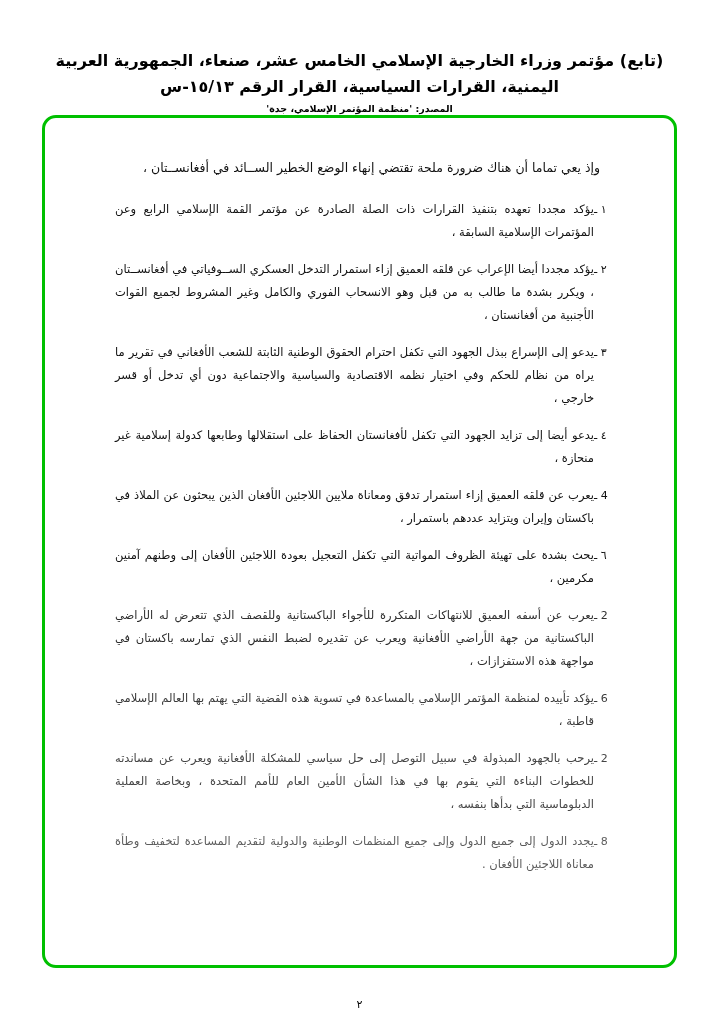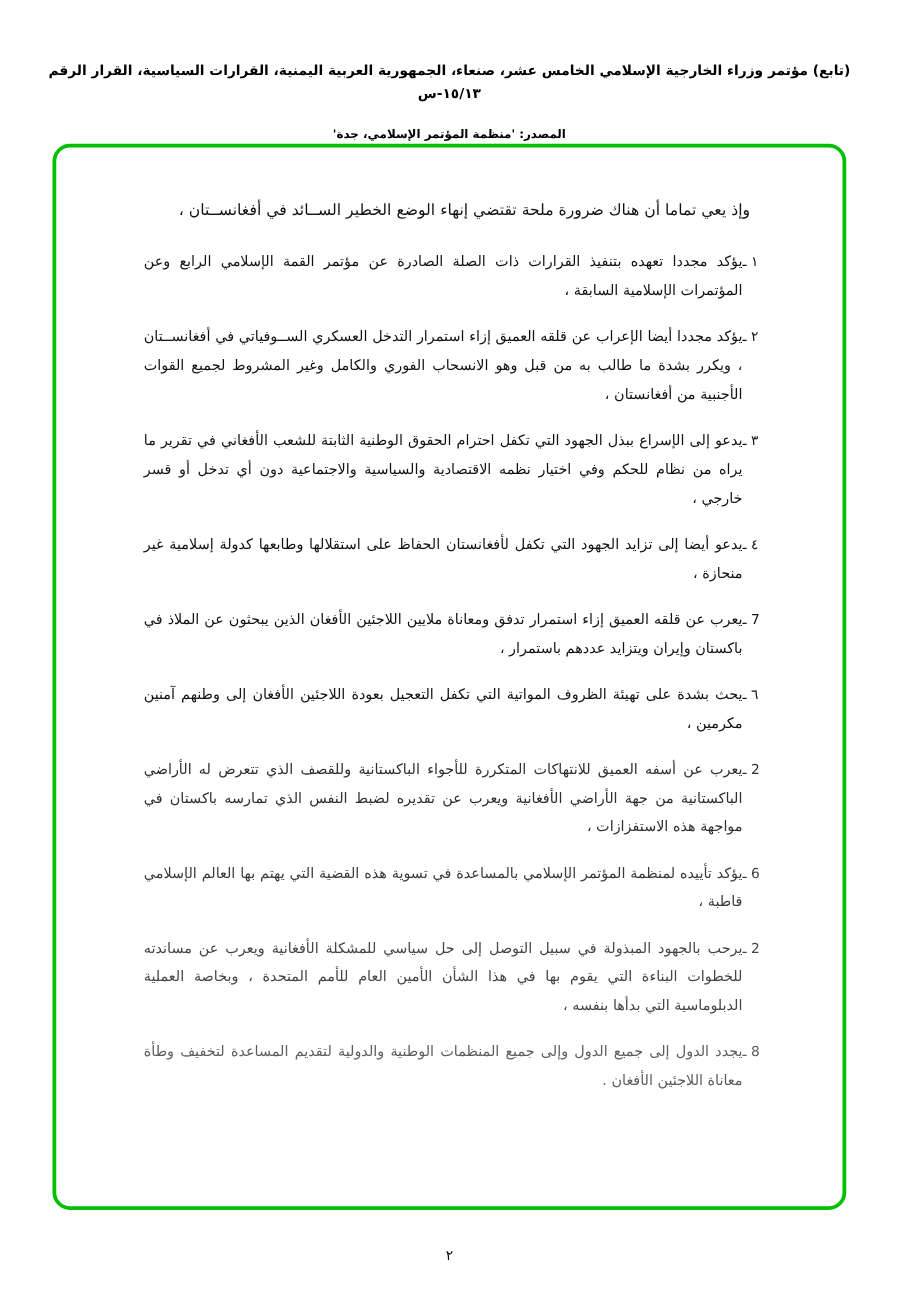--- a/index.html
+++ b/index.html
@@ -18,28 +18,28 @@
   .page {
     position: absolute;
     inset: 0;
     padding: 0;
   }
   .doc-header {
     text-align: center;
     padding: 48px 30px 0 30px;
   }
   .header-title {
-    font-size: 11px;
+    font-size: 16px;
     font-weight: bold;
     line-height: 1.6;
     color: #000;
     direction: rtl;
   }
   .header-source {
-    margin-top: 19px;
+    margin-top: 4px;
     font-size: 9.5px;
     font-weight: bold;
     color: #000;
     direction: rtl;
   }
   .green-frame {
     position: absolute;
     top: 115px;
     right: 42px;
     left: 42px;
@@ -128,21 +128,21 @@
         <div class="clause-num">٣ ـ</div>
         <div class="clause-text">يدعو إلى الإسراع ببذل الجهود التي تكفل احترام الحقوق الوطنية الثابتة للشعب الأفغاني في تقرير ما يراه من نظام للحكم وفي اختيار نظمه الاقتصادية والسياسية والاجتماعية دون أي تدخل أو قسر خارجي ،</div>
       </div>
 
       <div class="clause">
         <div class="clause-num">٤ ـ</div>
         <div class="clause-text">يدعو أيضا إلى تزايد الجهود التي تكفل لأفغانستان الحفاظ على استقلالها وطابعها كدولة إسلامية غير منحازة ،</div>
       </div>
 
       <div class="clause">
-        <div class="clause-num">7 ـ</div>
+        <div class="clause-num">4 ـ</div>
         <div class="clause-text">يعرب عن قلقه العميق إزاء استمرار تدفق ومعاناة ملايين اللاجئين الأفغان الذين يبحثون عن الملاذ في باكستان وإيران ويتزايد عددهم باستمرار ،</div>
       </div>
 
       <div class="clause">
         <div class="clause-num">٦ ـ</div>
         <div class="clause-text">يحث بشدة على تهيئة الظروف المواتية التي تكفل التعجيل بعودة اللاجئين الأفغان إلى وطنهم آمنين مكرمين ،</div>
       </div>
 
       <div class="clause faded-1">
         <div class="clause-num">2 ـ</div>

